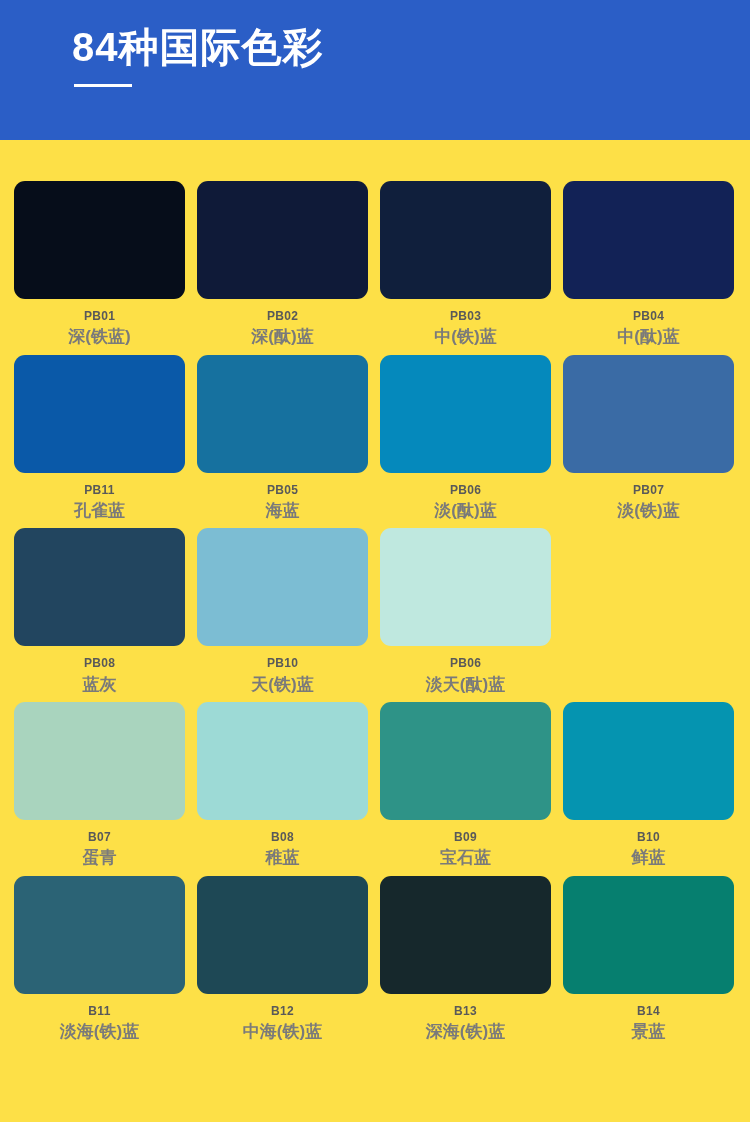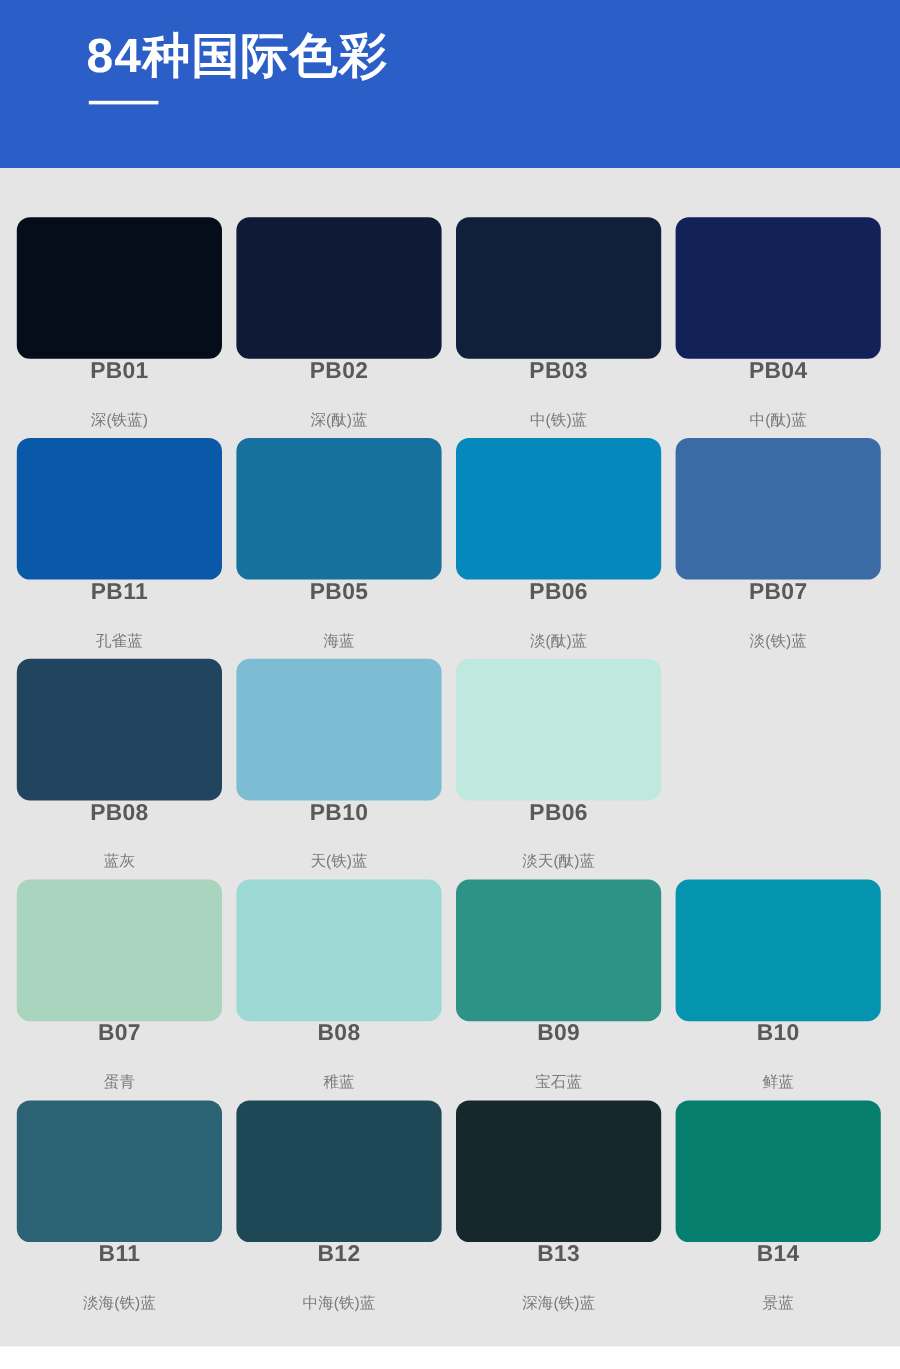--- a/index.html
+++ b/index.html
@@ -9,21 +9,21 @@
     height: 1141px;
     background: #ffffff;
     font-family: "Liberation Sans", "DejaVu Sans", sans-serif;
     overflow: hidden;
   }
 
   .page {
     position: relative;
     width: 750px;
     height: 1122px;
-    background: #e5e5e5;
+    background: #fde047;
   }
 
   
   .banner {
     position: relative;
     width: 750px;
     height: 140px;
     background: #2b5ec6;
     padding: 20px 0 0 72px;
   }
@@ -73,31 +73,32 @@
   }
   .cell:last-child { margin-right: 0; align-items: center; }
 
   .swatch {
     width: 171px;
     height: 118px;
     border-radius: 11px;
   }
 
   .code {
-    font-size: 19px;
+    margin-top: 10px;
+    font-size: 12px;
     font-weight: 700;
     color: #595959;
     letter-spacing: 0.3px;
     line-height: 1.2;
   }
 
   .cname {
-    margin-top: 20px;
-    font-size: 13px;
-    font-weight: 400;
+    margin-top: 3px;
+    font-size: 17px;
+    font-weight: 700;
     color: #7a7a7a;
     line-height: 1.25;
   }
 </style>
 </head>
 <body>
 
 <div class="page">
 
   <div class="banner" style="background: rgb(43, 94, 198);">

